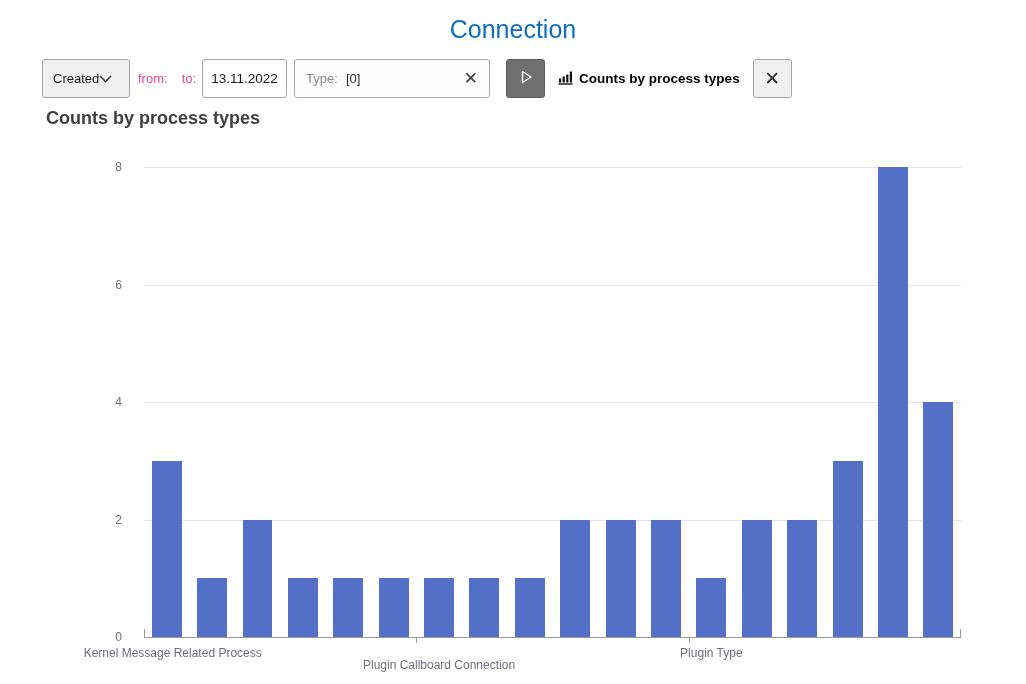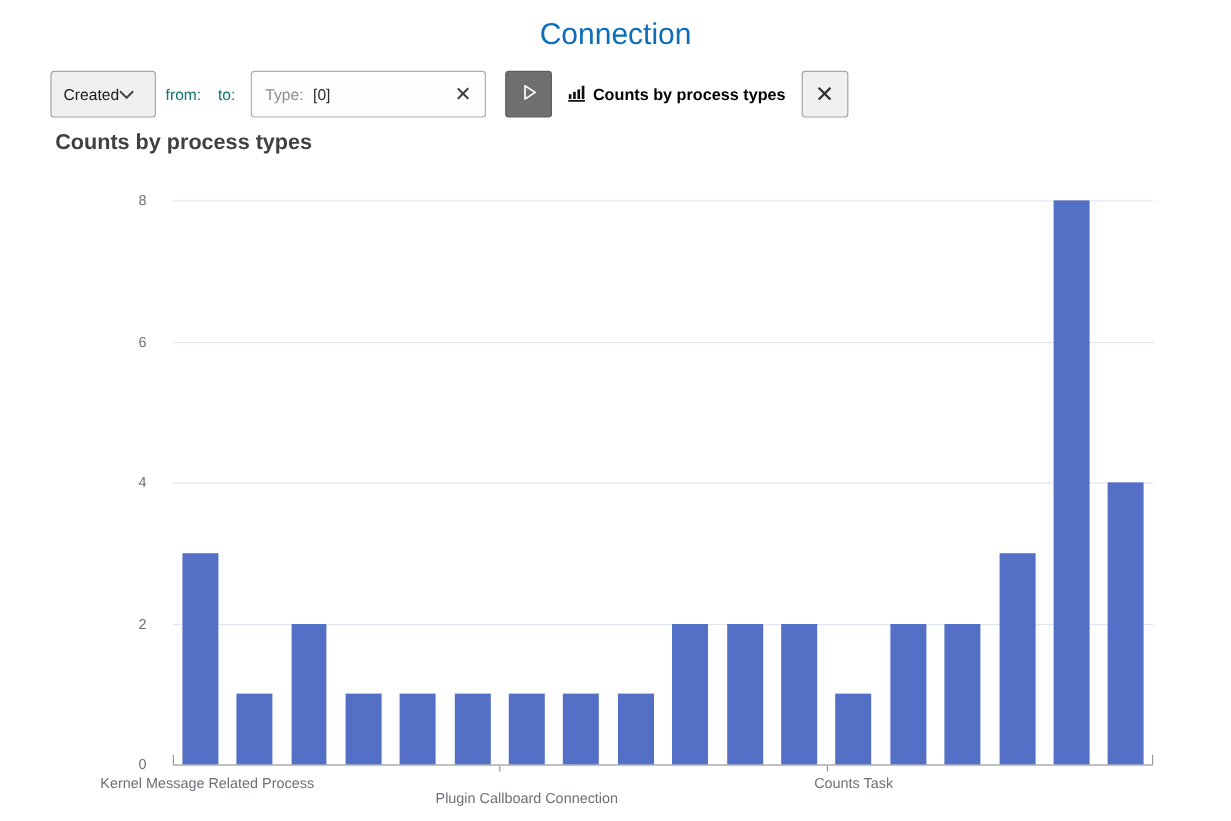--- a/index.html
+++ b/index.html
@@ -34,21 +34,21 @@
     font-size:13px;
   }
   .dropdown {
     width:88px; height:39px; box-sizing:border-box;
     background:#f0f0f0;
     border:1px solid #a6a6a6; border-radius:3px;
     display:flex; align-items:center; justify-content:space-between;
     padding:0 22px 0 10px;
     cursor:default;
   }
-  .tb-label { margin:0 6px 0 8px; color:#0f766e; }
+  .tb-label { margin:0 6px 0 8px; color:#ec4899; }
   .date-input {
     width:85px; height:39px; box-sizing:border-box;
     border:1px solid #a6a6a6; border-radius:3px;
     text-align:center; font-size:13.5px;
     font-family:"Liberation Sans", sans-serif;
     color:#1a1a1a; background:#fff;
     padding:0;
   }
   .type-field {
     margin-left:7px;
@@ -155,20 +155,21 @@
     <span>
       <svg width="13" height="8" viewBox="0 0 13 8">
           <polyline points="1,1 6.5,6.5 12,1" fill="none" stroke="#444" stroke-width="1.6"></polyline>
         </svg>
     </span>
   </div>
 
   <span class="tb-label">from:</span>
 
   <span class="tb-label">to:</span>
+  <input class="date-input" type="text" readonly="" value="13.11.2022" style="">
 
   <div class="type-field">
     <span class="type-prefix">Type:</span>
     <span class="type-value">[0]</span>
     <span class="clear-x">✕</span>
   </div>
 
   <button class="run-btn">
     <span>
       <svg width="20" height="20" viewBox="0 0 20 20">
@@ -262,19 +263,19 @@
       <div class="bar-slot">
         <div class="bar" style="height: 100%; background: rgb(84, 112, 198);"></div>
       </div>
       <div class="bar-slot">
         <div class="bar" style="height: 50%; background: rgb(84, 112, 198);"></div>
       </div>
     </div>
   <div class="x-axis-labels">
       <div class="xtick-label" style="left: 2.77778%; padding-left: 12px;">Kernel Message Related Process</div>
       <div class="xtick-label" style="left: 36.1111%; margin-top: 12px;">Plugin Callboard Connection</div>
-      <div class="xtick-label" style="left: 69.4444%;">Counts Task</div>
+      <div class="xtick-label" style="left: 69.4444%;">Plugin Type</div>
     </div>
 <div class="xtick-up" style="left: calc(0%);"></div>
     <div class="xtick-down" style="left: calc(33.3333%);"></div>
     <div class="xtick-down" style="left: calc(66.6667%);"></div>
     <div class="xtick-up" style="left: calc(100% - 1px);"></div>
   </div>
 
 </body></html>

